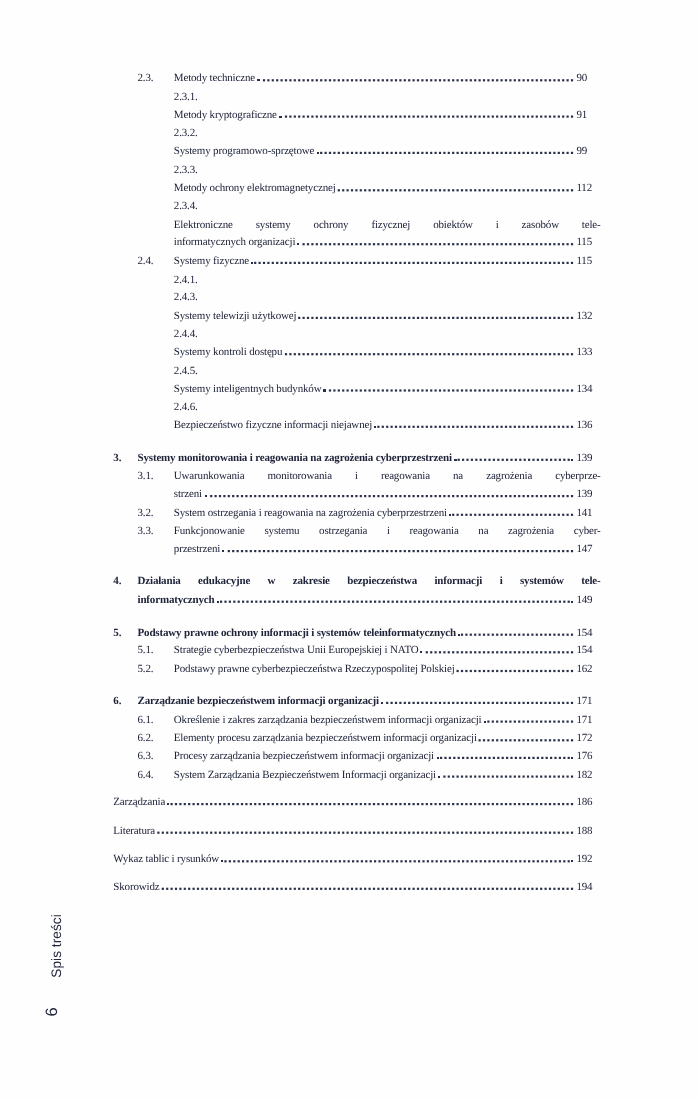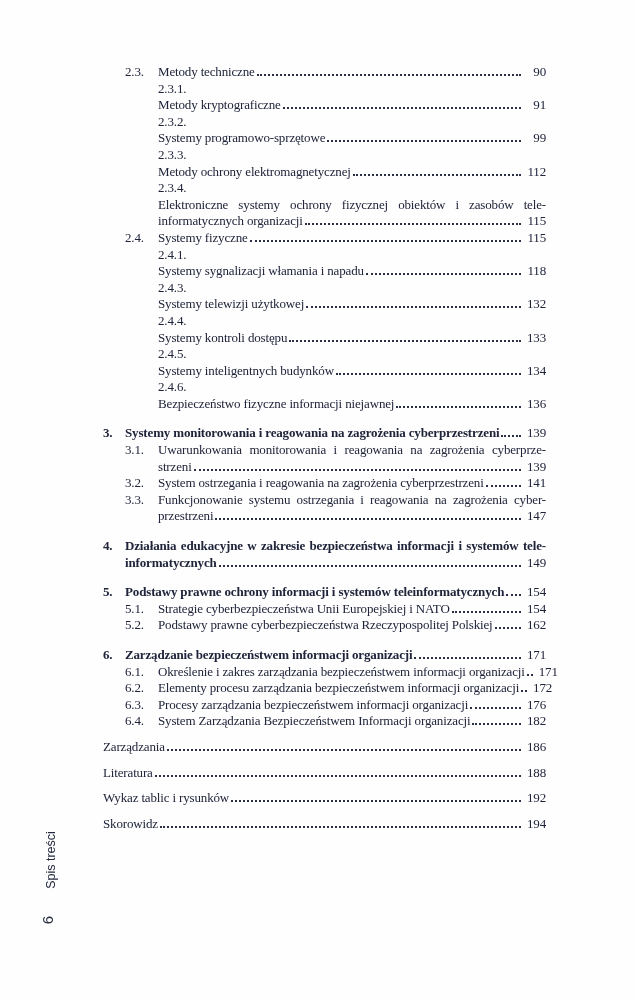--- a/index.html
+++ b/index.html
@@ -10,21 +10,21 @@
     background: #fefefe;
     color: #20243a;
     font-family: "Liberation Serif", serif;
     overflow: hidden;
   }
   .toc {
     position: absolute;
     left: 103px;
     top: 64px;
     width: 443px;
-    font-size: 13px;
+    font-size: 10px;
     line-height: 16.6px;
     letter-spacing: -0.15px;
   }
   .entry { display: flex; }
   .entry.gap-lg { margin-top: 13px; }
   .entry.gap-sm { margin-top: 9px; }
   .entry .num { flex: none; }
   .entry.l1 .num { width: 22px; }
   .entry.l2 { padding-left: 22px; }
   .entry.l2 .num { width: 33px; }
@@ -33,21 +33,21 @@
   .entry .body { flex: 1; min-width: 0; }
   .line.fill { text-align: justify; text-align-last: justify; }
   .line.last { display: flex; align-items: baseline; }
   .line.last .txt { white-space: nowrap; }
   .dots {
     flex: 1;
     min-width: 6px;
     border-bottom: 2px dotted #2a2f47;
     margin: 0 2px 3px 2px;
   }
-  .pg { min-width: 22px; text-align: right; padding-left: 1px; }
+  .pg { min-width: 22px; text-align: left; padding-left: 1px; }
   .entry.bold .num,
   .entry.bold .txt,
   .entry.bold .line.fill { font-weight: bold; }
   .side-label {
     position: absolute;
     left: 51px;
     top: 860px;
     transform: translate(-50%, -50%) rotate(-90deg);
     font-family: "Liberation Sans", sans-serif;
     font-size: 12.5px;
@@ -125,27 +125,20 @@
         <div class="body">
           <div class="line last">
             <span class="txt">Systemy fizyczne</span>
             <span class="dots"></span>
             <span class="pg">115</span>
           </div>
         </div>
       </div>
       <div class="entry l3">
         <span class="num">2.4.1.</span>
-        <div class="body">
-          <div class="line last">
-            <span class="txt">Systemy sygnalizacji włamania i napadu</span>
-            <span class="dots"></span>
-            <span class="pg">118</span>
-          </div>
-        </div>
       </div>
       <div class="entry l3">
         <span class="num">2.4.3.</span>
         <div class="body">
           <div class="line last">
             <span class="txt">Systemy telewizji użytkowej</span>
             <span class="dots"></span>
             <span class="pg">132</span>
           </div>
         </div>

